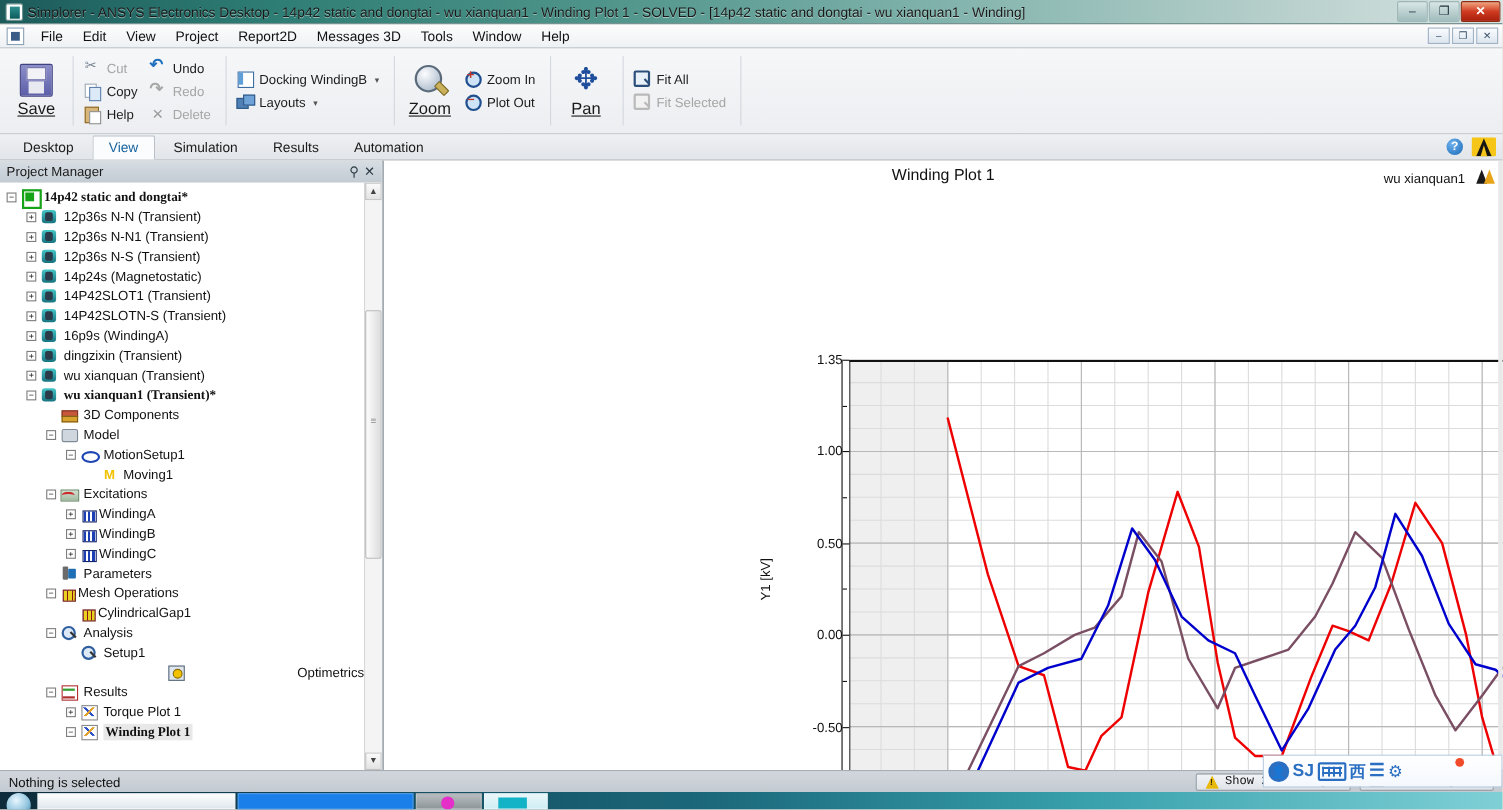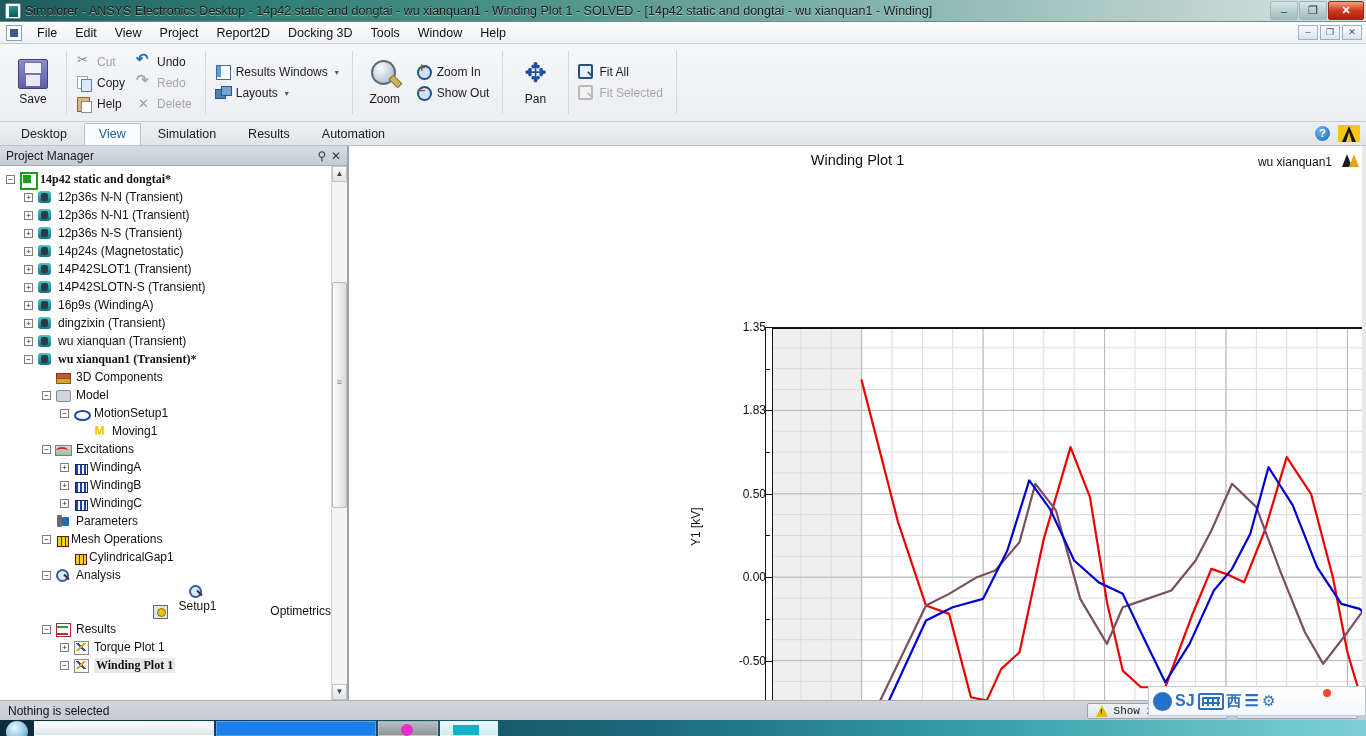--- a/index.html
+++ b/index.html
@@ -62,21 +62,21 @@
     position:relative;
   }
   .rgroup{ display:flex; align-items:center; padding:0 6px; position:relative;}
   .rgroup + .rgroup:before{
     content:""; position:absolute; left:0; top:7px; bottom:7px; width:1px; background:#d3d8de;
   }
   .bigbtn{
     width:54px; display:flex; flex-direction:column; align-items:center; justify-content:center;
     gap:3px; padding:4px 0; font-size:11.5px; color:#1a1a1a;
   }
-  .bigbtn .lbl{font-size:12px;}
+  .bigbtn .lbl{font-size:15px;text-decoration:underline;}
   .savi{
     width:30px;height:30px;background:linear-gradient(#8d8fc9,#5c5fa8);border:1px solid #3f4280;border-radius:2px;position:relative;
   }
   .savi:before{content:"";position:absolute;left:5px;top:2px;right:5px;height:10px;background:#f2f2f7;border:1px solid #6e70a8;}
   .savi:after{content:"";position:absolute;left:7px;bottom:2px;right:7px;height:11px;background:#e9e9f2;}
   .smallcol{ display:flex; flex-direction:column; justify-content:center; gap:1px; }
   .sbtn{
     display:flex; align-items:center; gap:5px; padding:2px 7px 2px 4px; font-size:12px; color:#1d1d1d; white-space:nowrap;
   }
   .sbtn.dis{ color:#a6a6a6; }
@@ -302,21 +302,21 @@
   </div>
 </div>
 
 <div id="menubar">
   <div class="sysicon"></div>
   <div class="mi">File</div>
   <div class="mi">Edit</div>
   <div class="mi">View</div>
   <div class="mi">Project</div>
   <div class="mi">Report2D</div>
-  <div class="mi">Docking 3D</div>
+  <div class="mi">Messages 3D</div>
   <div class="mi">Tools</div>
   <div class="mi">Window</div>
   <div class="mi">Help</div>
   <div style="flex:1"></div>
   <div id="winbtns2" style="display:flex;gap:2px;margin-right:4px;">
     <div style="width:20px;height:15px;border:1px solid #9fb1c4;background:linear-gradient(#fafcfe,#dbe5ee);font-size:9px;text-align:center;line-height:13px;color:#3a5068;">–</div>
     <div style="width:20px;height:15px;border:1px solid #9fb1c4;background:linear-gradient(#fafcfe,#dbe5ee);font-size:9px;text-align:center;line-height:13px;color:#3a5068;">❐</div>
     <div style="width:20px;height:15px;border:1px solid #9fb1c4;background:linear-gradient(#fafcfe,#dbe5ee);font-size:9px;text-align:center;line-height:13px;color:#3a5068;">✕</div>
   </div>
 </div>
@@ -358,21 +358,21 @@
         <span class="ico del"></span>
         <span>Delete</span>
       </div>
     </div>
   </div>
 
   <div class="rgroup">
     <div class="smallcol">
       <div class="sbtn">
         <span class="ico dock"></span>
-        <span>Results Windows</span>
+        <span>Docking WindingB</span>
         <span class="caret">▾</span>
       </div>
       <div class="sbtn">
         <span class="ico layouts"></span>
         <span>Layouts</span>
         <span class="caret">▾</span>
       </div>
     </div>
   </div>
 
@@ -381,21 +381,21 @@
       <div class="magnifier"></div>
       <div class="lbl">Zoom</div>
     </div>
     <div class="smallcol">
       <div class="sbtn">
         <span class="ico zin"></span>
         <span>Zoom In</span>
       </div>
       <div class="sbtn">
         <span class="ico zout"></span>
-        <span>Show Out</span>
+        <span>Plot Out</span>
       </div>
     </div>
   </div>
 
   <div class="rgroup">
     <div class="bigbtn">
       <div class="panico">✥</div>
       <div class="lbl">Pan</div>
     </div>
   </div>
@@ -547,21 +547,21 @@
           <div class="node" style="padding-left: 58px;">
             <span class="tglspace"></span>
             <span class="nico mesh"></span>
             <span class="nm">CylindricalGap1</span>
           </div>
           <div class="node" style="padding-left: 40px;">
             <span class="tgl">−</span>
             <span class="nico analysis"></span>
             <span class="nm">Analysis</span>
           </div>
-          <div class="node" style="padding-left: 58px; flex-direction: column;">
+          <div class="node" style="padding-left: 58px;">
             <span class="tglspace"></span>
             <span class="nico analysis"></span>
             <span class="nm">Setup1</span>
           </div>
           <div class="node" style="padding-left: 40px; justify-content: space-between;">
             <span class="tglspace"></span>
             <span class="nico optim"></span>
             <span class="nm">Optimetrics</span>
           </div>
           <div class="node" style="padding-left: 40px;">
@@ -667,21 +667,21 @@
           <line x1="0" y1="1" x2="920" y2="1" stroke="#111" stroke-width="2"></line>
           <polyline points="89.63,53.37 126.07,195.14 154.00,278.53 177.08,286.87 198.94,370.26 214.73,373.60 229.30,341.91 247.52,325.23 271.81,211.82 298.53,120.08 317.96,170.12 334.97,275.19 350.75,343.58 368.97,360.25 393.26,360.25 419.98,288.54 439.41,241.84 453.99,246.84 472.21,255.18 492.85,203.48 514.71,130.09 539.00,166.78 560.87,250.18 575.44,325.23 593.66,386.94 614.30,361.92 636.17,361.92 660.46,286.87 682.32,240.17 699.32,248.51 715.11,253.51 735.76,200.14 757.62,133.43 781.91,171.79 803.77,253.51 818.34,296.88 842.63,233.50 866.93,166.78 891.22,108.41 920.00,75.05" fill="none" stroke="#ee0000" stroke-width="2.2" stroke-linejoin="round" stroke-linecap="round"></polyline>
           <polyline points="89.63,396.95 101.78,386.94 154.00,278.53 177.08,266.86 205.01,250.18 223.23,243.51 247.52,215.15 263.31,156.78 283.96,183.46 308.25,271.86 334.97,316.89 350.75,280.20 375.04,271.86 399.33,263.52 423.63,233.50 439.41,203.48 460.06,156.78 484.35,180.13 508.64,245.17 532.93,305.22 551.15,336.90 575.44,305.22 593.66,280.20 617.95,271.86 642.24,258.52 666.53,228.49 684.75,196.81 702.97,136.76 721.18,158.45 745.47,230.16 769.76,291.87 794.05,325.23 812.27,296.88 836.56,280.20 860.85,273.53 885.14,286.87 903.36,308.55 920.00,320.23" fill="none" stroke="#7a4f63" stroke-width="2.2" stroke-linejoin="round" stroke-linecap="round"></polyline>
           <polyline points="89.63,408.62 113.92,380.27 154.00,293.54 180.72,280.20 211.08,271.86 235.37,223.49 257.24,153.44 277.88,181.80 302.17,233.50 326.46,255.18 350.75,266.86 368.97,305.22 393.26,355.25 417.55,316.89 441.84,263.52 460.06,241.84 478.28,206.81 496.50,140.10 520.79,178.46 545.08,240.17 569.37,276.86 587.59,281.87 611.88,303.55 636.17,353.58 660.46,305.22 678.67,271.86 696.89,241.84 715.11,206.81 739.40,170.12 763.69,205.14 787.98,263.52 806.20,268.52 830.49,276.86 854.78,281.87 879.07,300.21 903.36,320.23 920.00,330.23" fill="none" stroke="#0000cc" stroke-width="2.2" stroke-linejoin="round" stroke-linecap="round"></polyline>
         </svg>
     </div>
 
     <div id="yticks">
         <div class="ytick" style="top: 0px;">1.35</div>
         <div class="ytickmark" style="top: 0px;"></div>
-        <div class="ytick" style="top: 83.3922px;">1.83</div>
+        <div class="ytick" style="top: 83.3922px;">1.00</div>
         <div class="ytickmark" style="top: 83.3922px;"></div>
         <div class="ytick" style="top: 166.784px;">0.50</div>
         <div class="ytickmark" style="top: 166.784px;"></div>
         <div class="ytick" style="top: 250.177px;">0.00</div>
         <div class="ytickmark" style="top: 250.177px;"></div>
         <div class="ytick" style="top: 333.569px;">-0.50</div>
         <div class="ytickmark" style="top: 333.569px;"></div>
         <div class="yminor" style="top: 291.873px;"></div>
         <div class="yminor" style="top: 208.481px;"></div>
         <div class="yminor" style="top: 125.088px;"></div>

